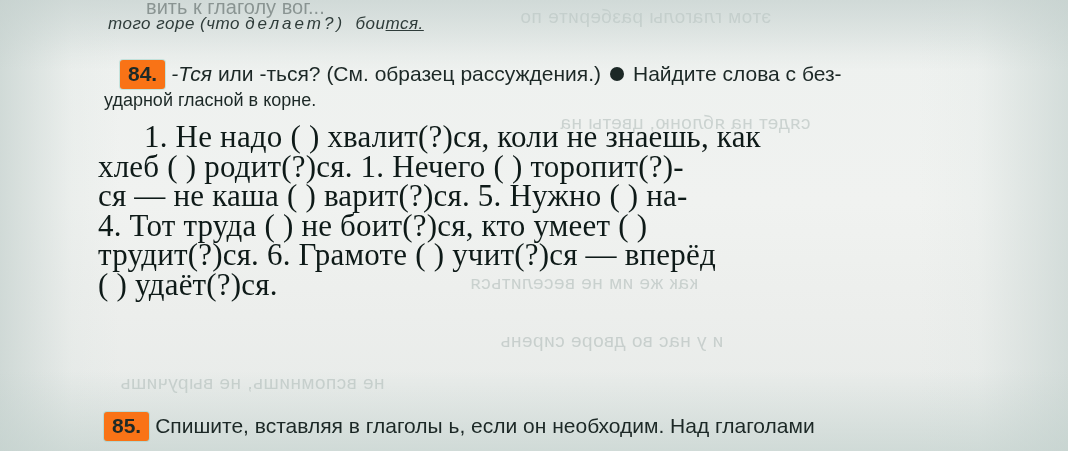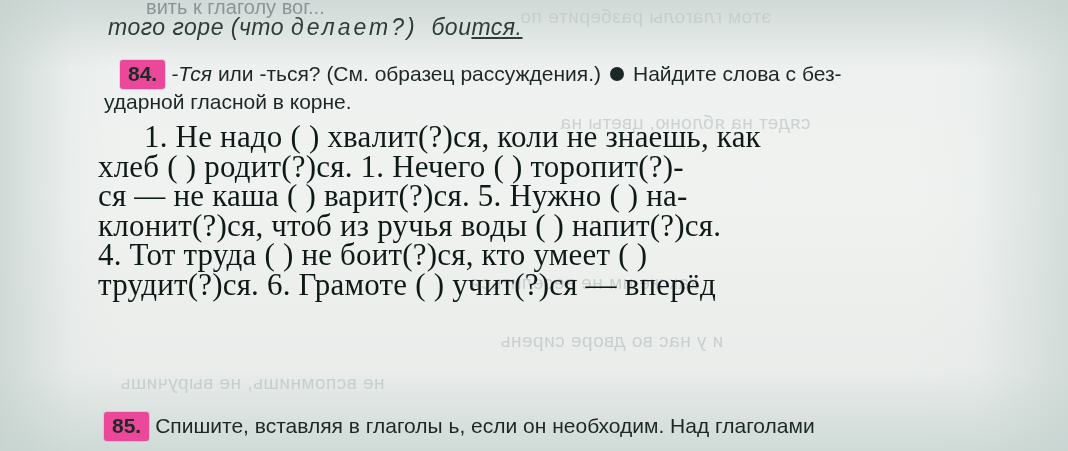--- a/index.html
+++ b/index.html
@@ -73,36 +73,36 @@
     color: #4e5a58;
     opacity: 0.55;
     white-space: nowrap;
   }
   .topline2 {
     position: absolute;
     left: 108px;
     top: 14px;
     font-family: "Liberation Sans", sans-serif;
     font-style: italic;
-    font-size: 23px;
+    font-size: 17px;
     color: #2f3c3a;
     white-space: nowrap;
     letter-spacing: 0.5px;
   }
   .topline2 .sp { letter-spacing: 3px; }
   .uline { text-decoration: underline; }
 
   
   .ex-num {
     display: inline-block;
     font-family: "Liberation Sans", sans-serif;
     font-weight: bold;
     font-size: 21px;
     color: #1d2a28;
-    background: #ec4899;
+    background: #f97316;
     padding: 2px 8px 3px 8px;
     border-radius: 3px;
     margin-right: 6px;
     box-shadow: 0 0 0 1px rgba(120,200,188,0.35);
   }
   .ex84-head {
     position: absolute;
     left: 120px;
     top: 60px;
     white-space: nowrap;
@@ -117,21 +117,21 @@
     background: #1c2826;
     border-radius: 50%;
     vertical-align: middle;
     margin: 0 9px 3px 9px;
   }
   .ex84-head-2 {
     position: absolute;
     left: 104px;
     top: 90px;
     font-family: "Liberation Sans", sans-serif;
-    font-size: 21px;
+    font-size: 18px;
     color: #1c2826;
     white-space: nowrap;
   }
 
   
   .body-block {
     position: absolute;
     left: 98px;
     top: 122px;
     width: 865px;
@@ -185,23 +185,23 @@
     <div class="ex84-head">
       <span class="ex-num">84.</span><span class="it">-Тся</span>
       <span>или -ться? (См. образец рассуждения.)</span><span class="bullet"></span><span>Найдите слова с без-</span>
     </div>
     <div class="ex84-head-2">ударной гласной в корне.</div>
 
     <div class="body-block">
       <span class="ln indent">1. Не надо (           ) хвалит(?)ся, коли не знаешь, как</span>
       <span class="ln">хлеб (           ) родит(?)ся. 1. Нечего (           ) торопит(?)-</span>
       <span class="ln">ся — не каша (           ) варит(?)ся. 5. Нужно (           ) на-</span>
-      <span class="ln">клонит(?)ся, чтоб из ручья воды (           ) напит(?)ся.</span>
       <span class="ln">4. Тот труда (           ) не боит(?)ся, кто умеет (           )</span>
       <span class="ln">трудит(?)ся. 6. Грамоте (             ) учит(?)ся — вперёд</span>
+      <span class="ln">(           ) удаёт(?)ся.</span>
     </div>
 
     <div class="ex85">
       <span class="ex-num">85.</span><span>Спишите, вставляя в глаголы ь, если он необходим. Над глаголами</span>
     </div>
 
   </div>
 </div>
 
 </body></html>

